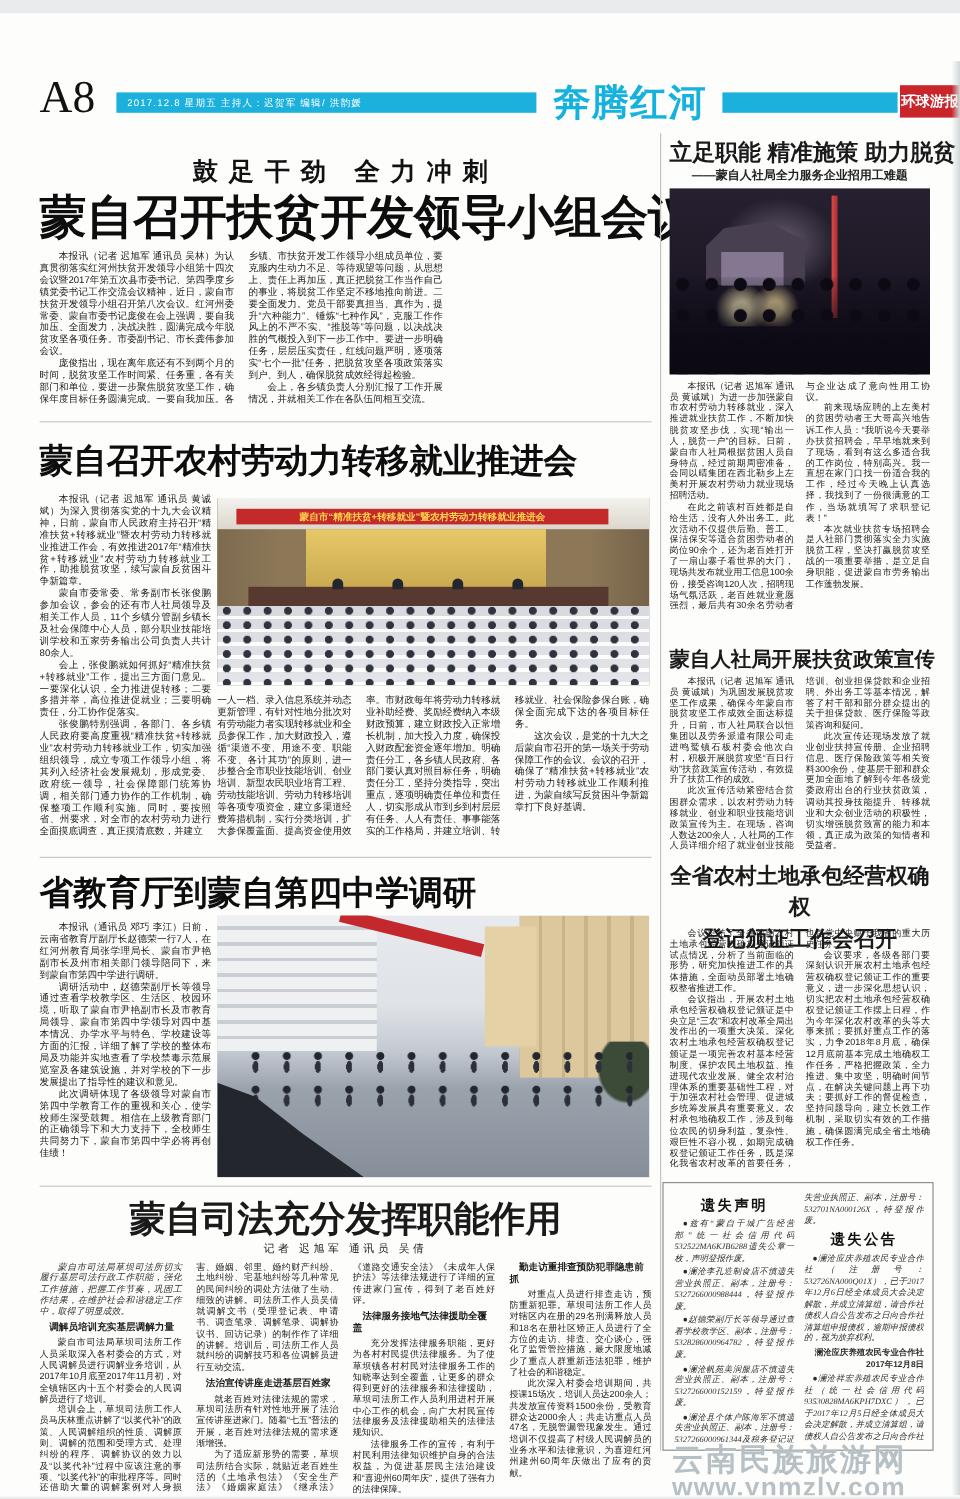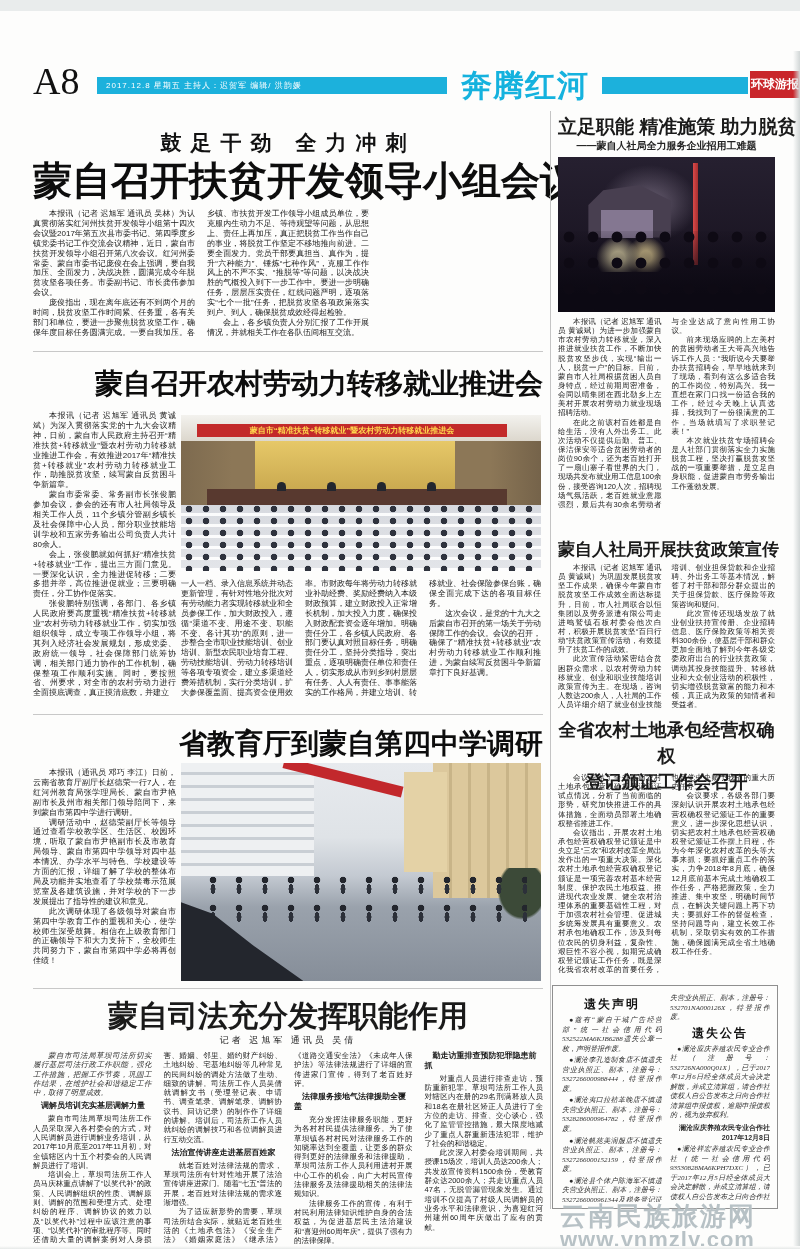--- a/index.html
+++ b/index.html
@@ -23,21 +23,21 @@
   .cols{column-fill:auto;overflow:hidden;}
   .left-body{font-size:8px;line-height:1.24;}
   .right-body{font-size:7.5px;line-height:1.22;}
 
   
   .kicker{position:absolute;left:33px;top:118px;width:510px;text-align:center;font-size:21px;font-weight:bold;letter-spacing:9px;color:#111;}
   .lead-headline{position:absolute;left:33px;top:143px;width:510px;text-align:center;font-size:39px;font-weight:900;letter-spacing:0px;color:#0d0d0d;white-space:nowrap;}
   .lead-body{position:absolute;left:33px;top:198px;width:510px;height:136px;column-count:3;column-gap:12px;}
 
   
-  .h2a{position:absolute;left:33px;width:510px;text-align:right;font-size:28px;font-weight:900;color:#0d0d0d;white-space:nowrap;}
+  .h2a{position:absolute;left:33px;width:510px;text-align:left;font-size:28px;font-weight:900;color:#0d0d0d;white-space:nowrap;}
   .a2-left{position:absolute;left:33px;top:400px;width:143px;height:296px;overflow:hidden;}
   .a2-bottom{position:absolute;left:181px;top:568px;width:360px;height:127px;column-count:3;column-gap:12px;}
 
   
   .photo{position:absolute;overflow:hidden;}
   .photo-meeting{left:181px;top:404px;width:360px;height:156px;background:linear-gradient(90deg,#7d6a4f 0%,#8c7757 14%,#8c7757 86%,#75634a 100%);}
   .pm-ceiling{position:absolute;top:0;left:0;right:0;height:26px;background:linear-gradient(#f3f2ee,#dcd7cd);}
   .pm-banner{position:absolute;top:9px;left:16px;right:34px;height:13px;background:#c32a2a;color:#ffd54d;
              font-size:8px;line-height:13px;text-align:center;white-space:nowrap;overflow:hidden;font-weight:bold;}
   .pm-panel{position:absolute;top:26px;left:74px;width:200px;height:54px;background:linear-gradient(#e6c868,#c7a64d);}
@@ -253,21 +253,21 @@
       <p class="body-p">会议指出，开展农村土地承包经营权确权登记颁证是中央立足“三农”和农村改革全局出发作出的一项重大决策。深化农村土地承包经营权确权登记颁证是一项完善农村基本经营制度、保护农民土地权益、推进现代农业发展、健全农村治理体系的重要基础性工程，对于加强农村社会管理、促进城乡统筹发展具有重要意义。农村承包地确权工作，涉及到每位农民的切身利益，复杂性、艰巨性不容小视，如期完成确权登记颁证工作任务，既是深化我省农村改革的首要任务，也是党中央赋予我省的重大历史任务。</p>
       <p class="body-p">会议要求，各级各部门要深刻认识开展农村土地承包经营权确权登记颁证工作的重要意义，进一步深化思想认识，切实把农村土地承包经营权确权登记颁证工作摆上日程，作为今年深化农村改革的头等大事来抓；要抓好重点工作的落实，力争2018年8月底，确保12月底前基本完成土地确权工作任务，严格把握政策，全力推进、集中攻坚，明确时间节点，在解决关键问题上再下功夫；要抓好工作的督促检查，坚持问题导向，建立长效工作机制，采取切实有效的工作措施，确保圆满完成全省土地确权工作任务。</p>
     </div>
   </div>
 
   <div class="notice-box">
     <div class="nb-col nb-left">
       <div class="nb-title">遗失声明</div>
       <p class="nb-item">●兹有“蒙自干城广告经营部”统一社会信用代码532522MA6KJB6288遗失公章一枚，声明登报作废。</p>
       <p class="nb-item">●澜沧李孔造制食店不慎遗失营业执照正、副本，注册号：5327266000988444，特登报作废。</p>
-      <p class="nb-item">●澜沧夷口拉祜革晚店不慎遗失营业执照正、副本，注册号：5328286000964782，特登报作废。</p>
+      <p class="nb-item">●赵德荣副厅长等领导通过查看学校教学区、副本，注册号：5328286000964782，特登报作废。</p>
       <p class="nb-item">●澜沧帆苑美润服店不慎遗失营业执照正、副本，注册号：5327266000152159，特登报作废。</p>
       <p class="nb-item">●澜沧县个体户陈海军不慎遗失营业执照正、副本，注册号：5327266000961344及税务登记证正、副本，农垦税字53272919731217453S号，特登报作废。</p>
 
     </div>
     <div class="nb-col nb-right">
       <p class="nb-item" style="text-indent:0;">失营业执照正、副本，注册号：532701NA000126X，特登报作废。</p>
       <div class="nb-title">遗失公告</div>
       <p class="nb-item">●澜沧应庆养殖农民专业合作社（注册号：532726NA000Q01X），已于2017年12月6日经全体成员大会决定解散，并成立清算组，请合作社债权人自公告发布之日向合作社清算组申报债权，逾期申报债权的，视为放弃权利。</p>
       <p class="nb-sign">澜沧应庆养殖农民专业合作社</p>
       <p class="nb-sign">2017年12月8日</p>

